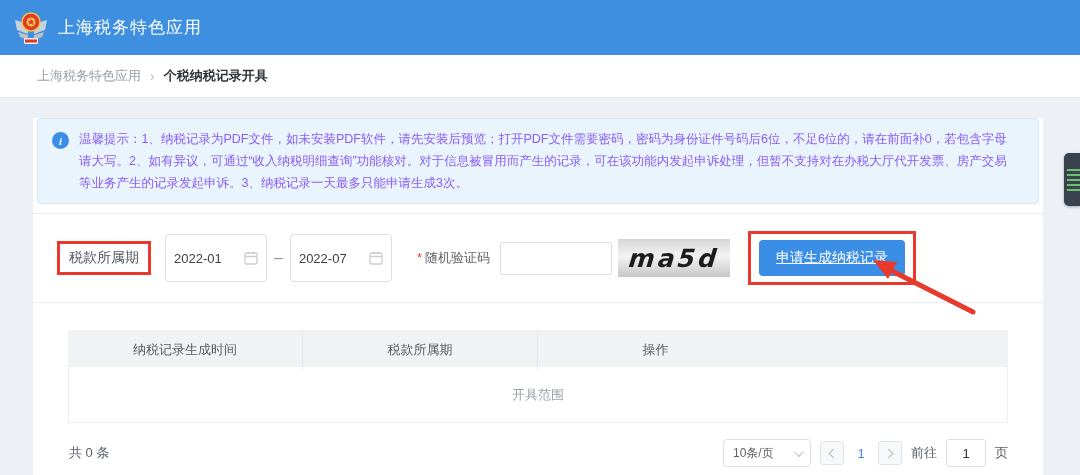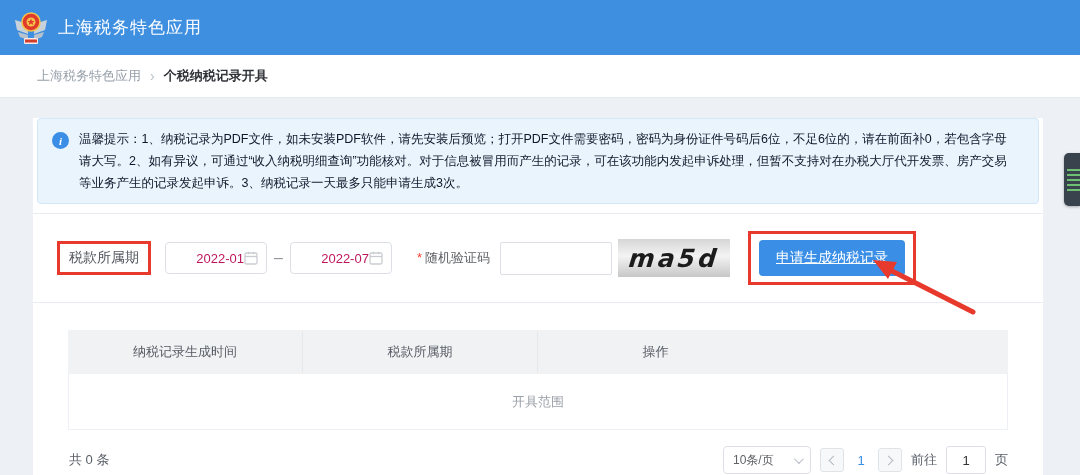--- a/index.html
+++ b/index.html
@@ -18,40 +18,40 @@
   
   .breadcrumb-bar { height:43px; background:#fff; border-bottom:1px solid #e6e9ee; display:flex; align-items:center; padding-left:37px; font-size:13px; }
   .crumb-root { color:#97a0ab; cursor:pointer; }
   .crumb-sep { color:#b9c0c8; margin:0 9px; font-size:14px; }
   .crumb-current { color:#2f3338; font-weight:600; }
   
   .card { margin:0 37px 0 33px; background:#fff; height:360px; position:relative; border-radius:0 0 3px 3px; }
   
   .tip { margin:20px 4px 0 4px; background:#e9f4fd; border:1px solid #d3e7f9; border-radius:4px; padding:9px 20px 9px 14px; display:flex; gap:10px; align-items:flex-start; }
   .info-icon { width:17px; height:17px; border-radius:50%; background:#3a8ee6; color:#fff; font-size:11px; font-style:italic; font-weight:700; display:flex; align-items:center; justify-content:center; flex-shrink:0; margin-top:4px; font-family:"Liberation Serif","DejaVu Serif",serif; }
-  .tip-text { font-size:12.5px; line-height:22px; color:#0f172a; }
+  .tip-text { font-size:12.5px; line-height:22px; color:#8b5cf6; }
   
   .form-section { margin-top:9px; border-top:1px solid #e9edf2; border-bottom:1px solid #e9edf2; padding:17px 24px; display:flex; align-items:center; }
   .annotate-box { border:3px solid #e8392d; }
   .label-box { padding:5px 9px; font-size:14px; color:#50555c; margin-right:9px; white-space:nowrap; }
-  .date-input { width:102px; height:32px; border:1px solid #dcdfe6; border-radius:4px; background:#fff; display:flex; align-items:center; justify-content:flex-end; padding:0 8px; font-size:13px; color:#be185d; margin:0 5px; cursor:pointer; }
+  .date-input { width:102px; height:48px; border:1px solid #dcdfe6; border-radius:4px; background:#fff; display:flex; align-items:center; justify-content:space-between; padding:0 8px; font-size:13px; color:#404040; margin:0 5px; cursor:pointer; }
   .cal-icon { width:14px; height:14px; opacity:.45; }
   .dash { color:#909399; margin:0 2px; }
   .captcha-label { margin-left:20px; font-size:13px; color:#606266; white-space:nowrap; }
   .req { color:#f04134; font-style:normal; margin-right:3px; }
   .captcha-input { width:112px; height:33px; border:1px solid #dcdfe6; border-radius:2px; margin-left:10px; outline:none; padding:0 8px; font-size:14px; }
   .captcha-img { width:112px; height:38px; margin-left:6px; background:linear-gradient(180deg,#d6d6d6,#f3f3f3 45%,#c7c7c7); display:flex; align-items:center; justify-content:center; cursor:pointer; }
   .captcha-text { font-size:25px; font-weight:700; font-style:italic; color:#1c1c1c; letter-spacing:3px; transform:skewX(-6deg); font-family:"DejaVu Sans",sans-serif; }
   .btn-box { margin-left:18px; padding:6px 8px; }
   .primary-btn { background:#3a8ee6; color:#fff; border:none; border-radius:4px; font-size:14px; padding:9px 17px; cursor:pointer; white-space:nowrap;text-decoration:underline; }
   
   .arrow { position:absolute; left:832px; top:136px; pointer-events:none; }
   
   .table-wrap { margin:27px 35px 0 35px; }
-  .thead { display:grid; grid-template-columns:repeat(4,1fr); background:#f1f2f4; height:44px; align-items:center; text-align:center; font-size:13px; color:#565b63; }
+  .thead { display:grid; grid-template-columns:repeat(4,1fr); background:#f1f2f4; height:37px; align-items:center; text-align:center; font-size:13px; color:#565b63; }
   .th { border-right:1px solid #e4e7eb; line-height:40px; }
   .th:last-child { border-right:none;font-family:Liberation Serif, serif; }
   .tbody-empty { height:56px; border:1px solid #edf0f4; border-top:none; display:flex; align-items:center; justify-content:center; color:#9aa0a8; font-size:13px; }
   
   .table-footer { margin:16px 35px 0 36px; display:flex; justify-content:space-between; align-items:center; font-size:13px; color:#5a6068; }
   .pagination { display:flex; align-items:center; gap:9px; }
   .page-size-select { width:88px; height:28px; border:1px solid #dcdfe6; border-radius:4px; display:flex; align-items:center; justify-content:space-between; padding:12px 9px; font-size:12px; color:#606266; cursor:pointer; background:#fff; }
   .chev { width:7px; height:7px; border-right:1.5px solid #b3bac2; border-bottom:1.5px solid #b3bac2; display:inline-block; }
   .chev-down { transform:rotate(45deg) translateY(-2px); }
   .pg-btn { width:24px; height:24px; background:#f7f8fa; border:1px solid #e0e4e9; border-radius:3px; display:flex; align-items:center; justify-content:center; cursor:pointer; }

